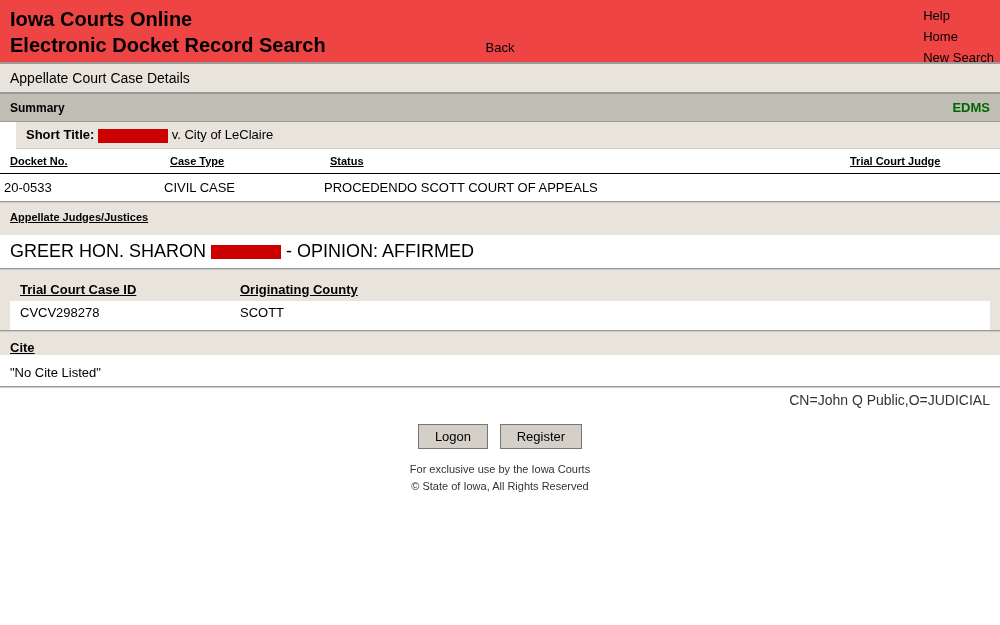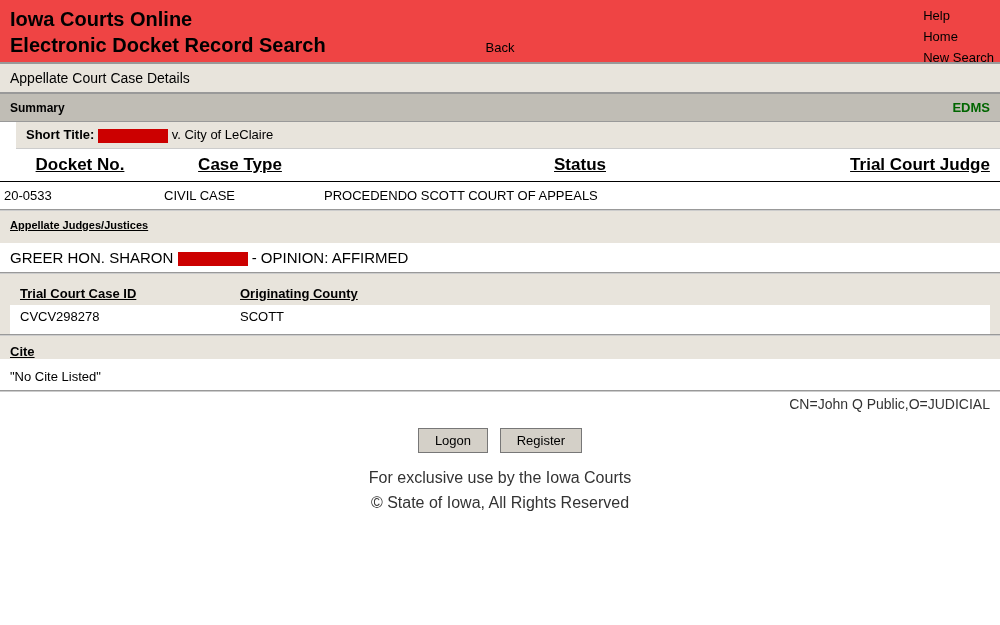--- a/index.html
+++ b/index.html
@@ -97,24 +97,24 @@
       vertical-align: middle;
     }
 
     
     #case-table {
       width: 100%;
       border-collapse: collapse;
       background: #fff;
     }
     #case-table th {
-      text-align: center;
-      padding: 6px 10px;
-      font-weight: bold;
-      font-size: 17px;
+      text-align: left;
+      padding: 6px 10px;
+      font-weight: bold;
+      font-size: 11px;
       border-bottom: 1px solid #000;
       text-decoration: underline;
       background: #fff;
     }
     #case-table td {
       padding: 6px 4px;
       font-size: 13px;
       vertical-align: top;
       background: #fff;
     }
@@ -127,21 +127,21 @@
     }
     #appellate-section-header {
       font-weight: bold;
       text-decoration: underline;
       font-size: 11px;
       margin-bottom: 4px;
     }
     #appellate-content {
       background: #fff;
       padding: 6px 10px;
-      font-size: 15px;
+      font-size: 18px;
     }
 
     
     #trial-section {
       background: #e8e4dc;
       padding: 8px 10px 0 10px;
       border-top: 1px solid #ccc;
     }
     #trial-table {
       width: 100%;
@@ -194,21 +194,21 @@
     #footer-buttons button {
       padding: 4px 16px;
       font-size: 13px;
       margin: 0 4px;
       cursor: pointer;
       background: #d4d0c8;
       border: 1px solid #777;
     }
     #footer-text {
       text-align: center;
-      font-size: 16px;
+      font-size: 11px;
       color: #333;
       line-height: 1.6;
       padding-bottom: 10px;
     }
 
     .divider {
       border: none;
       border-top: 1px solid #999;
       margin: 0;
     }

